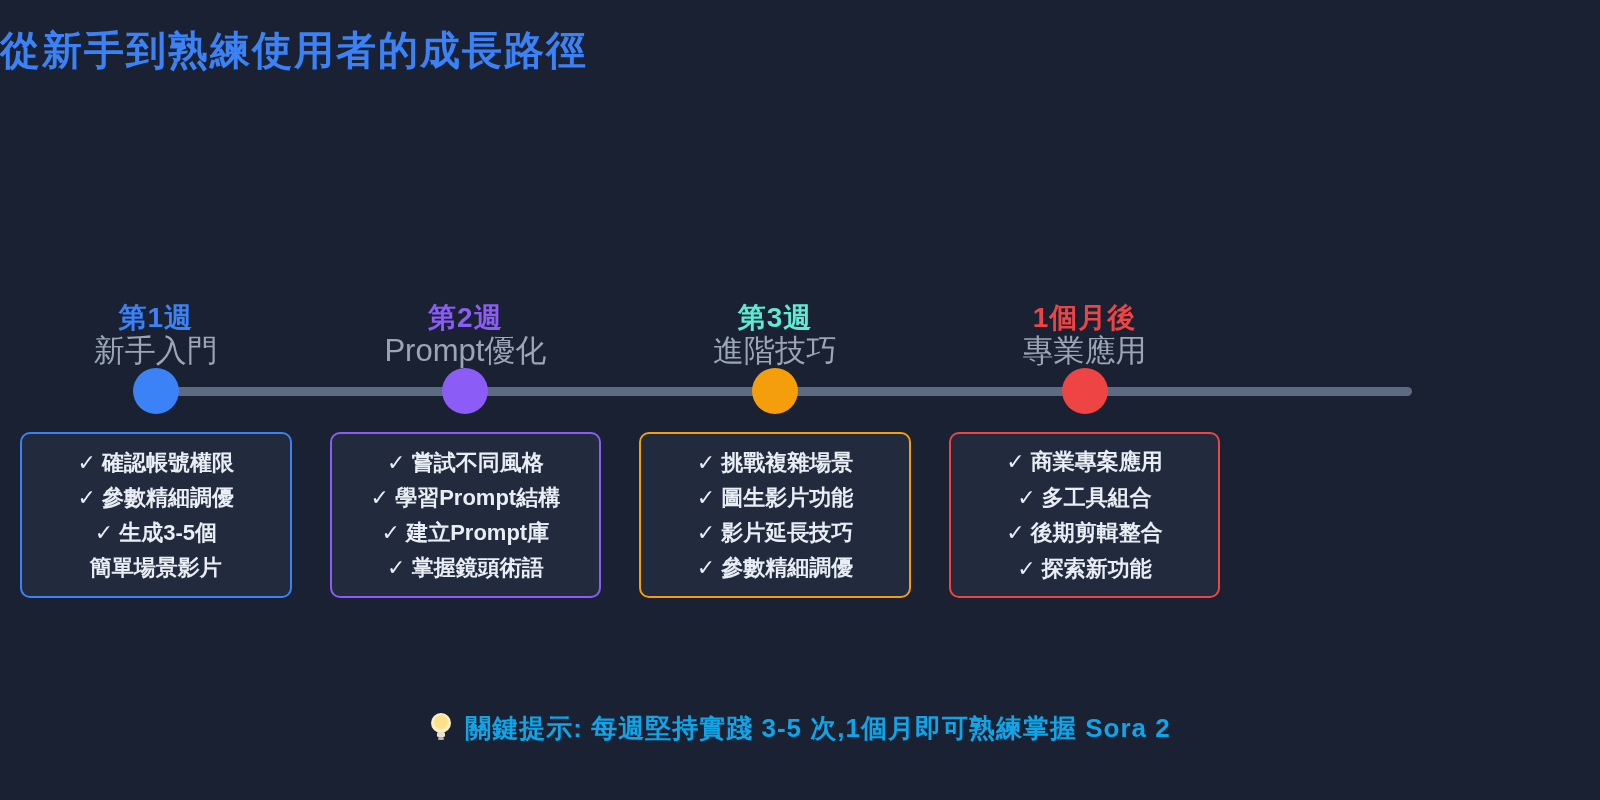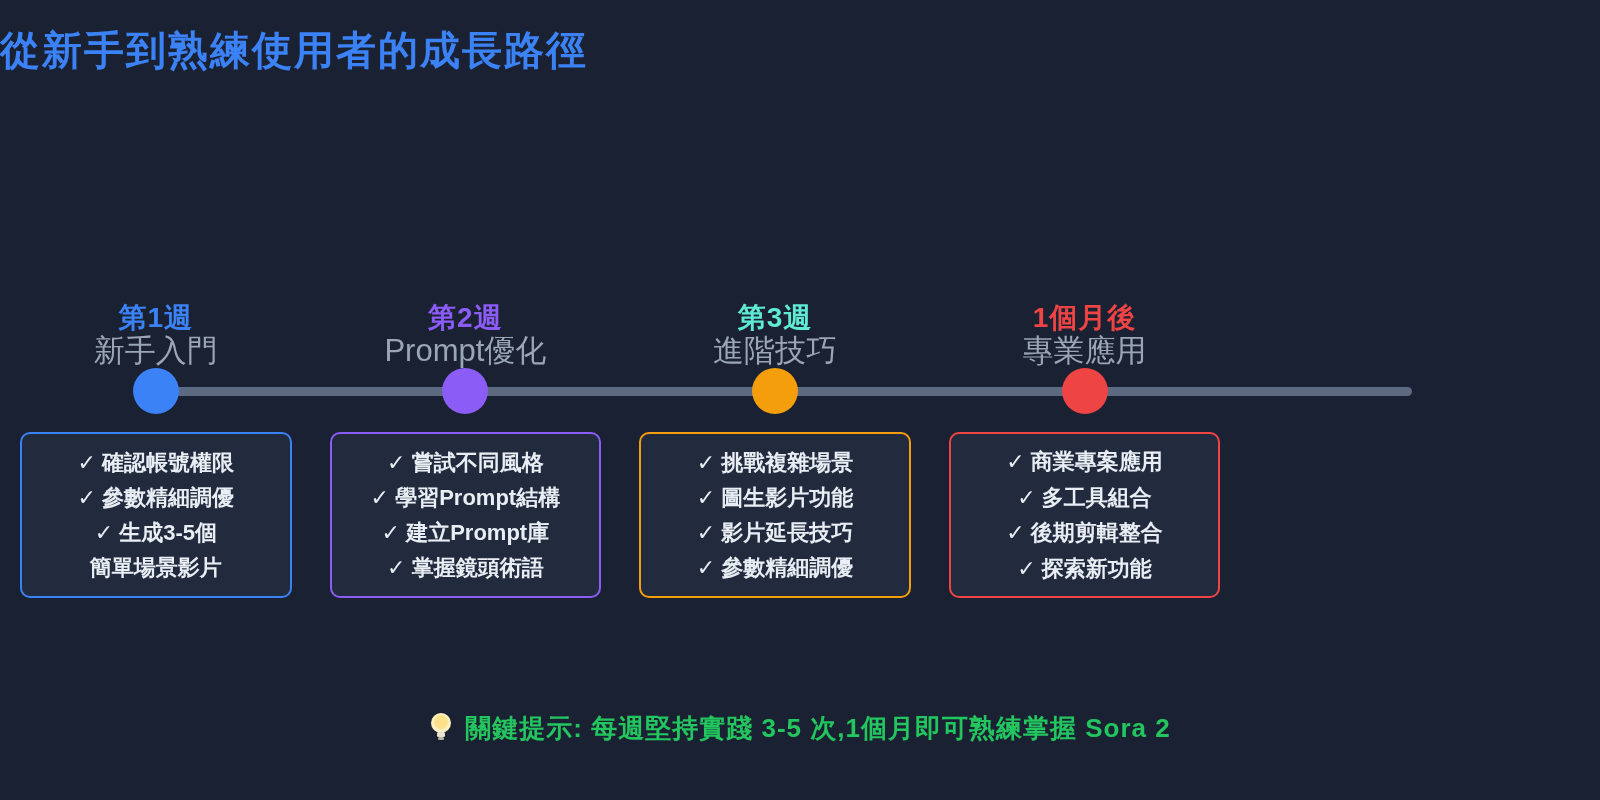--- a/index.html
+++ b/index.html
@@ -166,14 +166,14 @@
 
 <div class="tip-bar">
   <span class="tip-icon">
     <svg width="24" height="34" viewBox="0 0 24 34">
       <circle cx="12" cy="12" r="10" fill="#fdf0c0"></circle>
       <circle cx="12" cy="11" r="7" fill="#fce08a"></circle>
       <rect x="8" y="21" width="8" height="5" rx="1.5" fill="#e8e2cf"></rect>
       <rect x="9" y="26" width="6" height="3" rx="1.5" fill="#b9b4a4"></rect>
     </svg>
   </span>
-  <span class="tip-text" style="color: #22c55e;">關鍵提示: 每週堅持實踐 3-5 次,1個月即可熟練掌握 Sora 2</span>
+  <span class="tip-text" style="color: #0ea5e9;">關鍵提示: 每週堅持實踐 3-5 次,1個月即可熟練掌握 Sora 2</span>
 </div>
 
 </body></html>

